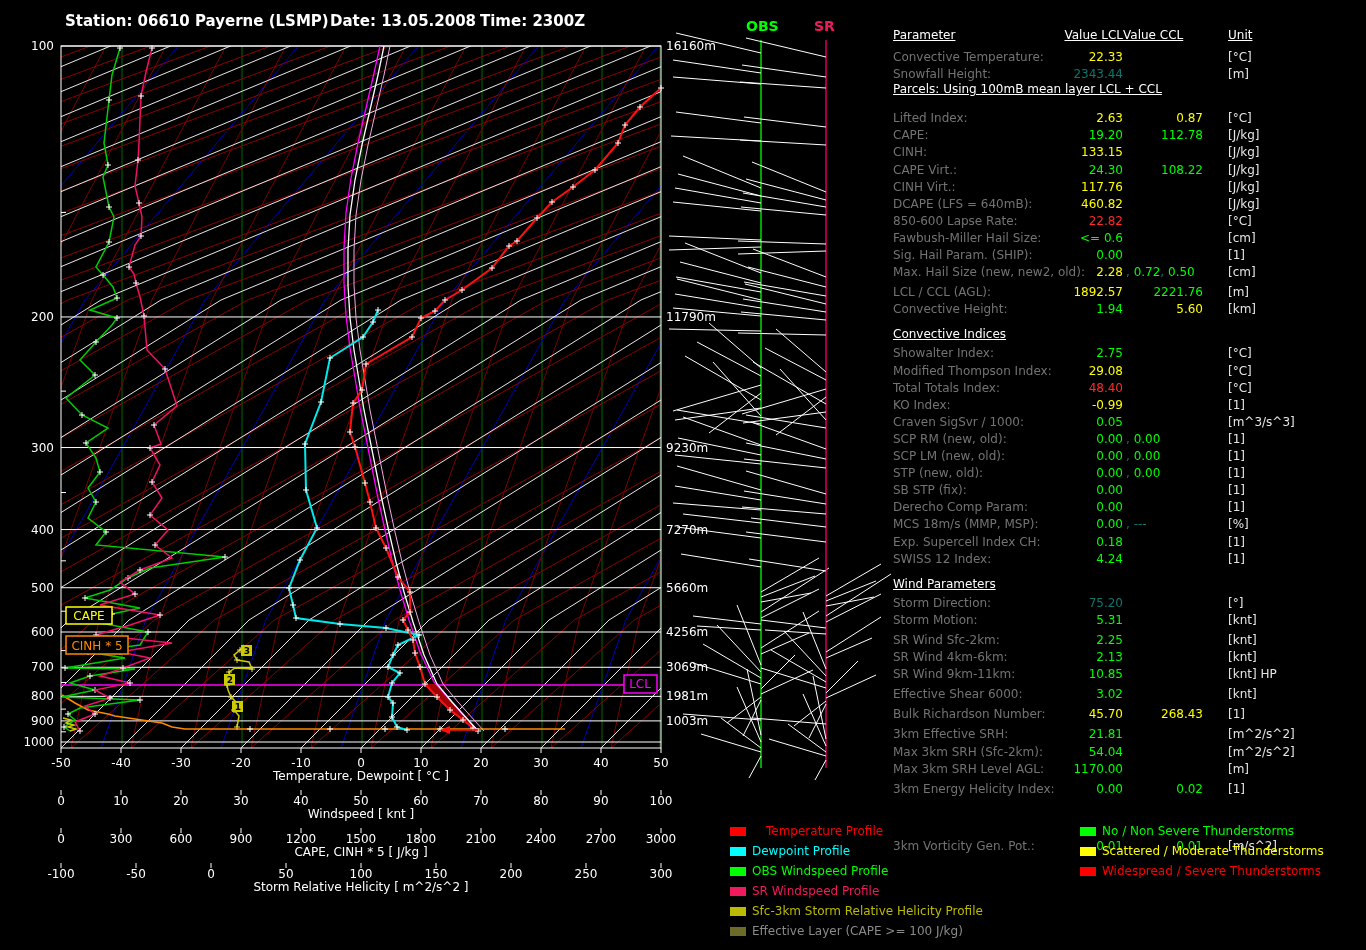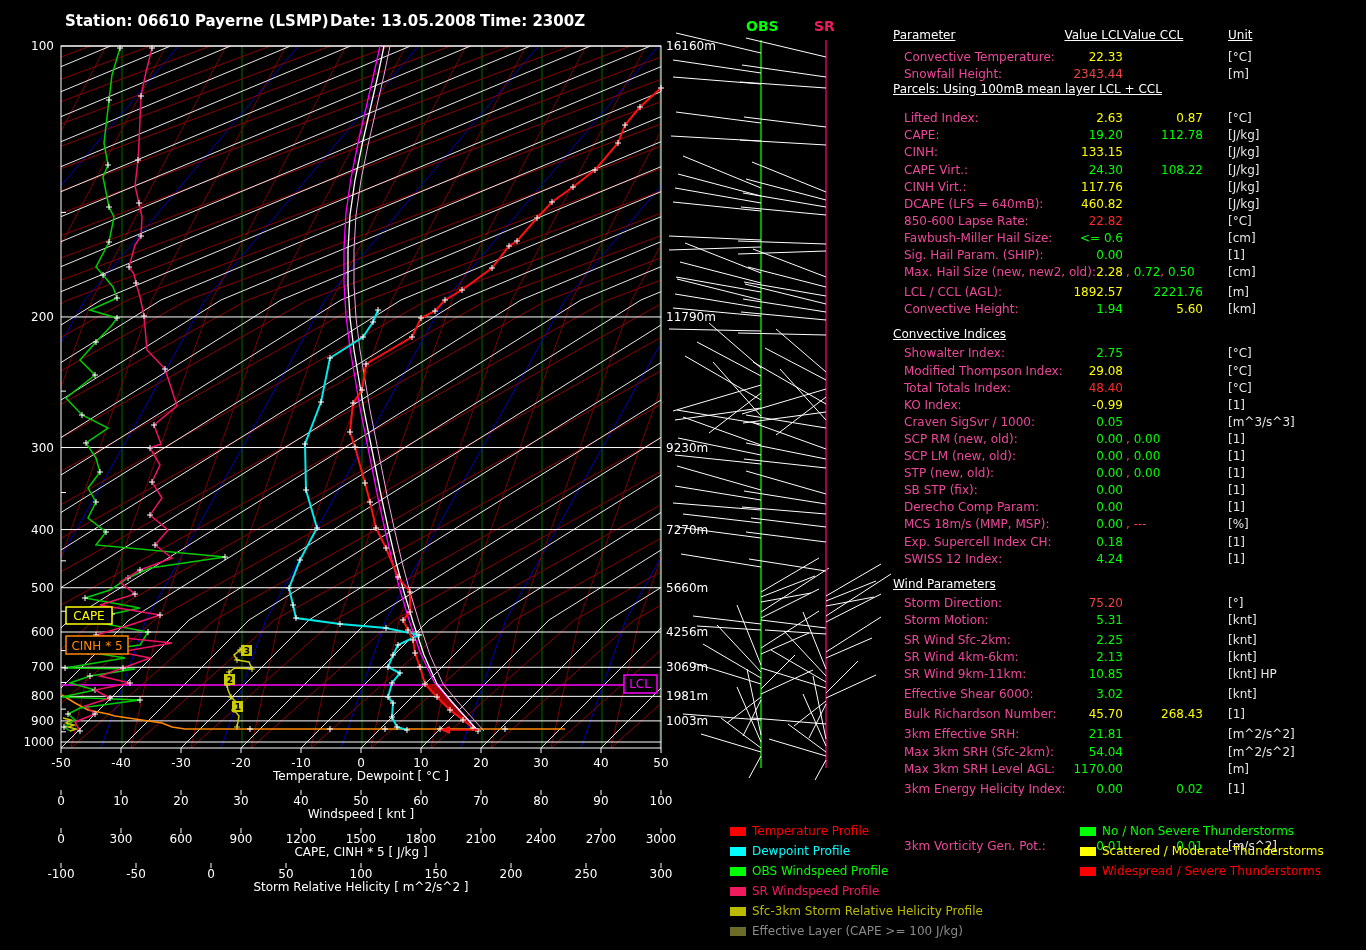--- a/index.html
+++ b/index.html
@@ -6,27 +6,27 @@
   #screen{position:relative;width:1366px;height:950px;background:#000;overflow:hidden;
           font-family:"DejaVu Sans","Liberation Sans",sans-serif;}
   #skewt{position:absolute;left:0;top:0;z-index:1;}
   .ttl{position:absolute;top:12px;color:#fff;font-size:15px;font-weight:bold;white-space:nowrap;}
   #t-station{left:65px;} #t-date{left:330px;} #t-time{left:480px;}
   .colhead{position:absolute;top:18px;font-size:14px;font-weight:bold;}
   #obs-head{left:746px;color:#00ff00;} #sr-head{left:814px;color:#f01a5e;}
   #panel{position:absolute;left:880px;top:0;width:486px;height:820px;z-index:2;font-size:12px;}
   .ph{position:absolute;color:#fff;text-decoration:underline;white-space:nowrap;}
   .prow{position:absolute;left:0;width:486px;height:17px;white-space:nowrap;}
-  .plabel{position:absolute;left:24px;color:#ec4899;}
+  .plabel{position:absolute;left:13px;color:#737373;}
   .plcl{position:absolute;left:60px;width:183px;text-align:right;}
   .pafter{position:absolute;left:246px;text-align:left;}
   .pccl{position:absolute;left:233px;width:90px;text-align:right;}
   .punit{position:absolute;left:348px;color:#e6e6e6;}
   .psec{position:absolute;left:13px;color:#fff;text-decoration:underline;white-space:nowrap;}
-  .c-y{color:#ffff00;} .c-g{color:#00ff00;} .c-r{color:#ff2a2a;text-align:right;} .c-w{color:#ef4444;}
+  .c-y{color:#ffff00;} .c-g{color:#00ff00;} .c-r{color:#ff2a2a;text-align:right;} .c-w{color:#0f766e;}
   #legend{position:absolute;left:0;top:0;width:1366px;height:950px;z-index:2;}
   .lrow{position:absolute;height:16px;font-size:12px;white-space:nowrap;}
   .lsw{position:absolute;left:0;top:3px;width:16px;height:9px;}
   .ltx{position:absolute;left:22px;top:0;}
 </style>
 </head>
 <body>
 
 <div id="screen">
   <svg id="skewt" width="900" height="950">
@@ -655,21 +655,21 @@
           <span class="plcl"><span class="c-g">0.01</span></span>
           <span class="pccl"><span class="c-g">0.01</span></span>
           <span class="punit">[m/s^2]</span>
         </div>
       </div>
   </div>
 
   <div id="legend">
       <div class="lrow" style="left: 730px; top: 824px;">
         <span class="lsw" style="background: rgb(255, 0, 0);"></span>
-        <span class="ltx" style="color: rgb(255, 0, 0);">Temperature Profile</span>
+        <span class="ltx" style="color: rgb(255, 0, 0); margin-left: 14px;">Temperature Profile</span>
       </div>
       <div class="lrow" style="left: 730px; top: 844px;">
         <span class="lsw" style="background: rgb(0, 255, 255);"></span>
         <span class="ltx" style="color: rgb(0, 255, 255);">Dewpoint Profile</span>
       </div>
       <div class="lrow" style="left: 730px; top: 864px;">
         <span class="lsw" style="background: rgb(0, 255, 0);"></span>
         <span class="ltx" style="color: rgb(0, 255, 0);">OBS Windspeed Profile</span>
       </div>
       <div class="lrow" style="left: 730px; top: 884px;">

